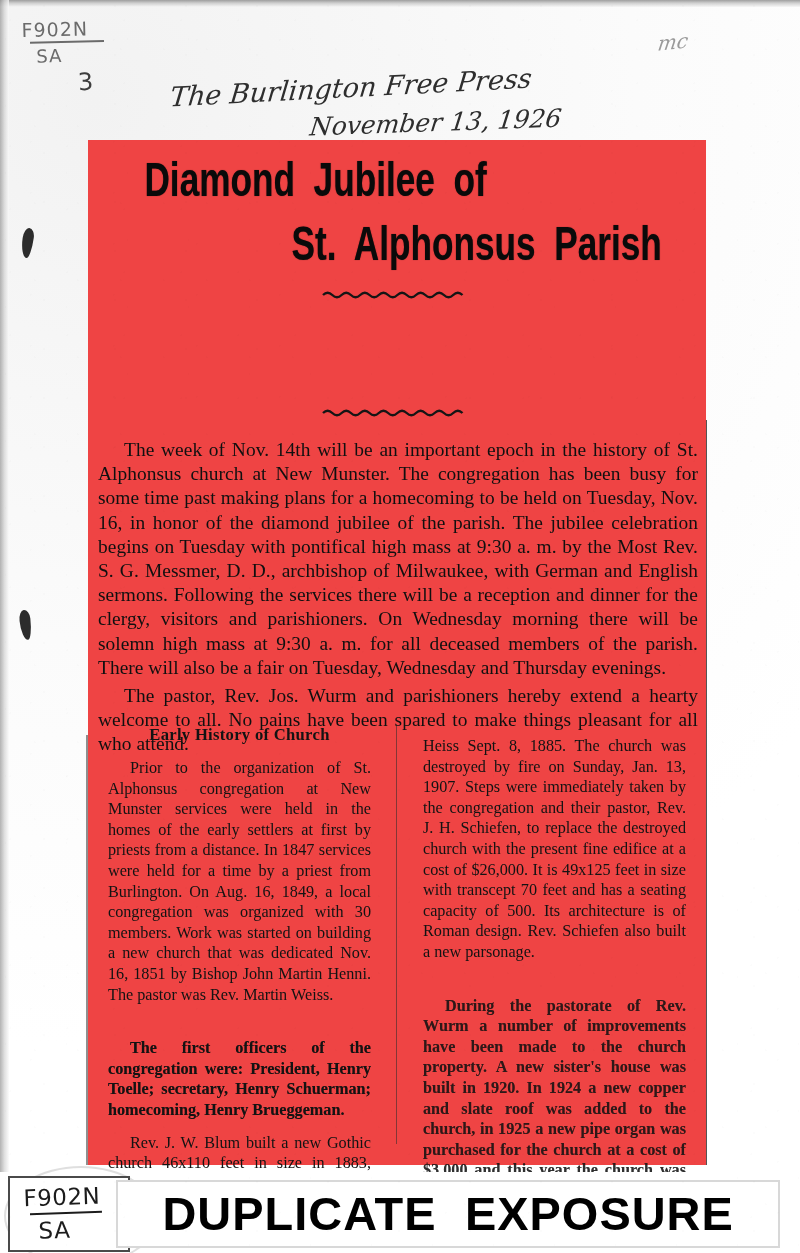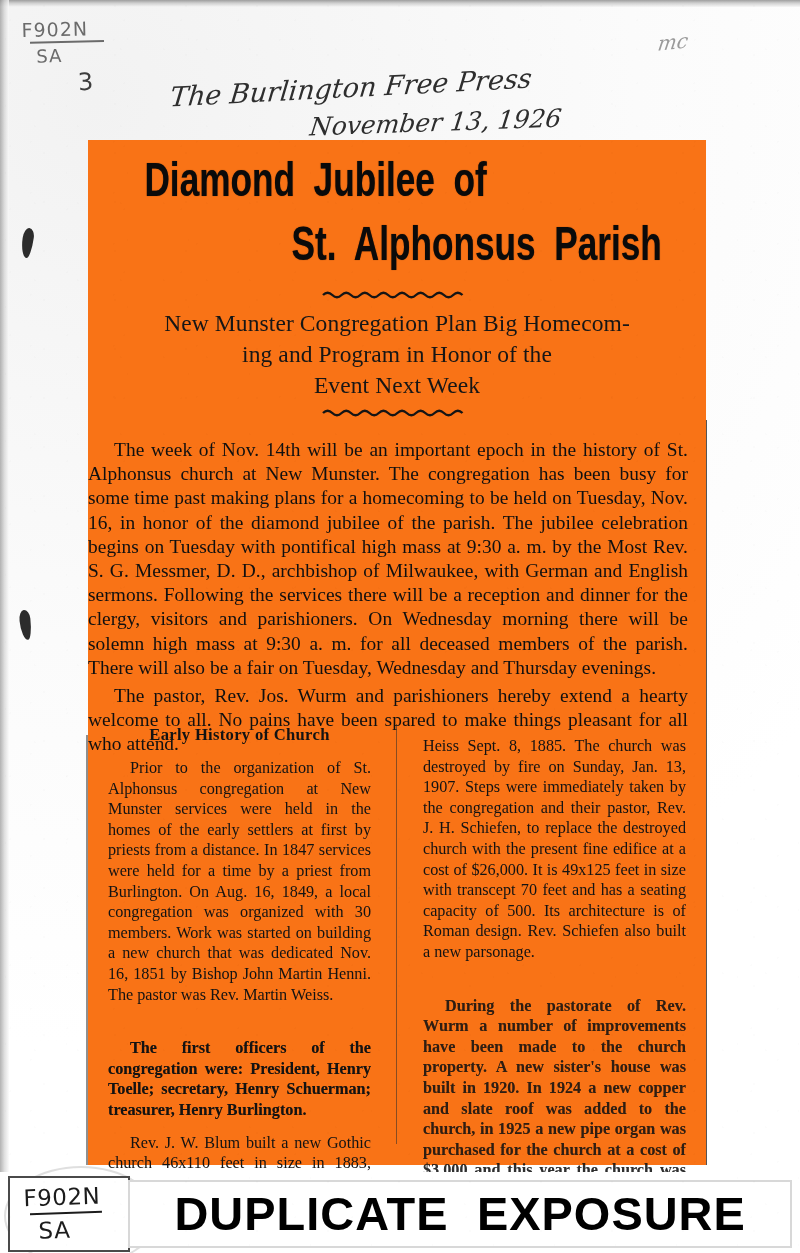--- a/index.html
+++ b/index.html
@@ -37,21 +37,21 @@
     background: linear-gradient(to right, #9a9a9a 0%, #d5d5d5 50%, #fbfbfb 100%);
     opacity: .75;
   }
 
   
   .clipping {
     position: absolute;
     left: 88px; top: 140px;
     width: 618px;
     height: 1025px;
-    background: #f97316;
+    background: #ef4444;
   }
   .clip-rule-right {
     position: absolute;
     left: 705px; top: 420px;
     width: 2px; height: 745px;
     background: #2a2a2a;
     opacity: .8;
   }
   .clip-rule-left {
     position: absolute;
@@ -185,21 +185,21 @@
     line-height: 31px;
     color: #161616;
     letter-spacing: .1px;
   }
   #deck-block { top: 168px; }
   #deck-block div { white-space: nowrap; }
 
   
   .lead {
     position: absolute;
-    left: 0;
+    left: 10px;
     width: 600px;
     font-size: 19.4px;
     line-height: 24.2px;
     color: #101010;
     text-align: justify;
     letter-spacing: .05px;
   }
   #lead-p1 { top: 298px; }
   #lead-p2 { top: 544px; }
   .lead p { margin: 0; text-indent: 26px; }
@@ -269,21 +269,21 @@
   }
   #stamp-code .rule {
     display: block;
     width: 72px; height: 2px;
     background: #1c1c1c;
     margin: 2px 0 3px 6px;
   }
   #stamp-code .sub { display: block; margin-left: 14px; }
   #stamp-banner {
     position: absolute;
-    left: 128px; top: 8px;
+    left: 116px; top: 8px;
     width: 660px; height: 64px;
     border: 2px solid #d8d8d8;
     background: #fff;
     display: flex;
     align-items: center;
     justify-content: center;
   }
   #stamp-text {
     font-family: "Liberation Sans", sans-serif;
     font-weight: bold;
@@ -355,46 +355,41 @@
     <div class="headline" id="headline-l2">
       <span>St. Alphonsus Parish</span>
     </div>
 
     <div class="wavy" id="wavy-top">
       <svg width="150" height="10" viewBox="0 0 150 10">
         <path d="M1 5 q4.6 -4.5 9.3 0 t9.3 0 t9.3 0 t9.3 0 t9.3 0 t9.3 0 t9.3 0 t9.3 0 t9.3 0 t9.3 0 t9.3 0 t9.3 0 t9.3 0 t9.3 0 t9.3 0" fill="none" stroke="#151515" stroke-width="2.4"></path>
       </svg>
     </div>
 
-    <div class="deck" id="deck-block">
-      <div>New Munster Congregation Plan Big Homecom-</div>
-      <div>ing and Program in Honor of the</div>
-      <div>Event Next Week</div>
-    </div>
 
     <div class="wavy" id="wavy-bottom">
       <svg width="150" height="10" viewBox="0 0 150 10">
         <path d="M1 5 q4.6 -4.5 9.3 0 t9.3 0 t9.3 0 t9.3 0 t9.3 0 t9.3 0 t9.3 0 t9.3 0 t9.3 0 t9.3 0 t9.3 0 t9.3 0 t9.3 0 t9.3 0 t9.3 0" fill="none" stroke="#151515" stroke-width="2.4"></path>
       </svg>
     </div>
 
     <div class="lead" id="lead-p1">
       <p>The week of Nov. 14th will be an important epoch in the history of St. Alphonsus church at New Munster. The congregation has been busy for some time past making plans for a homecoming to be held on Tuesday, Nov. 16, in honor of the diamond jubilee of the parish. The jubilee celebration begins on Tuesday with pontifical high mass at 9:30 a. m. by the Most Rev. S. G. Messmer, D. D., archbishop of Milwaukee, with German and English sermons. Following the services there will be a reception and dinner for the clergy, visitors and parishioners. On Wednesday morning there will be solemn high mass at 9:30 a. m. for all deceased members of the parish. There will also be a fair on Tuesday, Wednesday and Thursday evenings.</p>
     </div>
     <div class="lead" id="lead-p2">
       <p>The pastor, Rev. Jos. Wurm and parishioners hereby extend a hearty welcome to all. No pains have been spared to make things pleasant for all who attend.</p>
     </div>
 
     <div id="cols">
 
       <div class="col col-left">
         <h3>Early History of Church</h3>
         <p>Prior to the organization of St. Alphonsus congregation at New Munster services were held in the homes of the early settlers at first by priests from a distance. In 1847 services were held for a time by a priest from Burlington. On Aug. 16, 1849, a local congregation was organized with 30 members. Work was started on building a new church that was dedicated Nov. 16, 1851 by Bishop John Martin Henni. The pastor was Rev. Martin Weiss.</p>
         <div class="spacer"></div>
-        <p class="speckled">The first officers of the congregation were: President, Henry Toelle; secretary, Henry Schuerman; treasurer, Henry Burlington.</p>
+        <p class="speckled">The first officers of the congregation were: President, Henry Toelle; secretary, Henry Schuerman; homecoming, Henry Brueggeman.</p>
         <p>Rev. J. W. Blum built a new Gothic church 46x110 feet in size in 1883, which was dedicated by Burlington</p>
       </div>
 
       <div class="col-divider"></div>
 
       <div class="col col-right">
         <p style="text-indent:0">Heiss Sept. 8, 1885. The church was destroyed by fire on Sunday, Jan. 13, 1907. Steps were immediately taken by the congregation and their pastor, Rev. J. H. Schiefen, to replace the destroyed church with the present fine edifice at a cost of $26,000. It is 49x125 feet in size with transcept 70 feet and has a seating capacity of 500. Its architecture is of Roman design. Rev. Schiefen also built a new parsonage.</p>
         <div class="spacer"></div>
         <p class="faded speckled">During the pastorate of Rev. Wurm a number of improvements have been made to the church property. A new sister's house was built in 1920. In 1924 a new copper and slate roof was added to the church, in 1925 a new pipe organ was purchased for the church at a cost of $3,000 and this year the church was redecorated and parsonage remodeled just in time for</p>
       </div>

